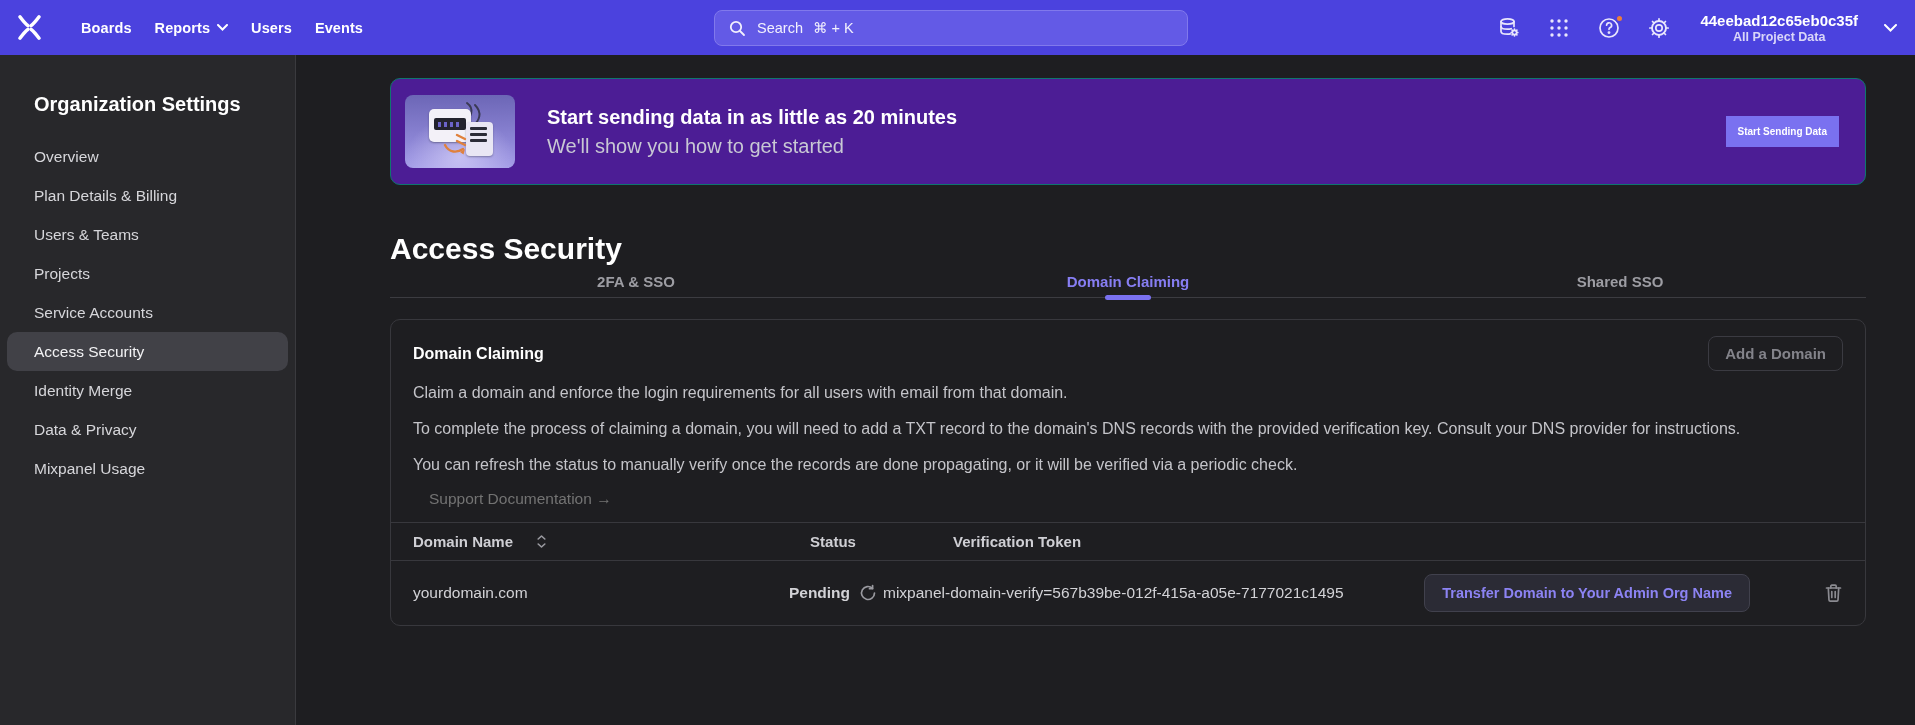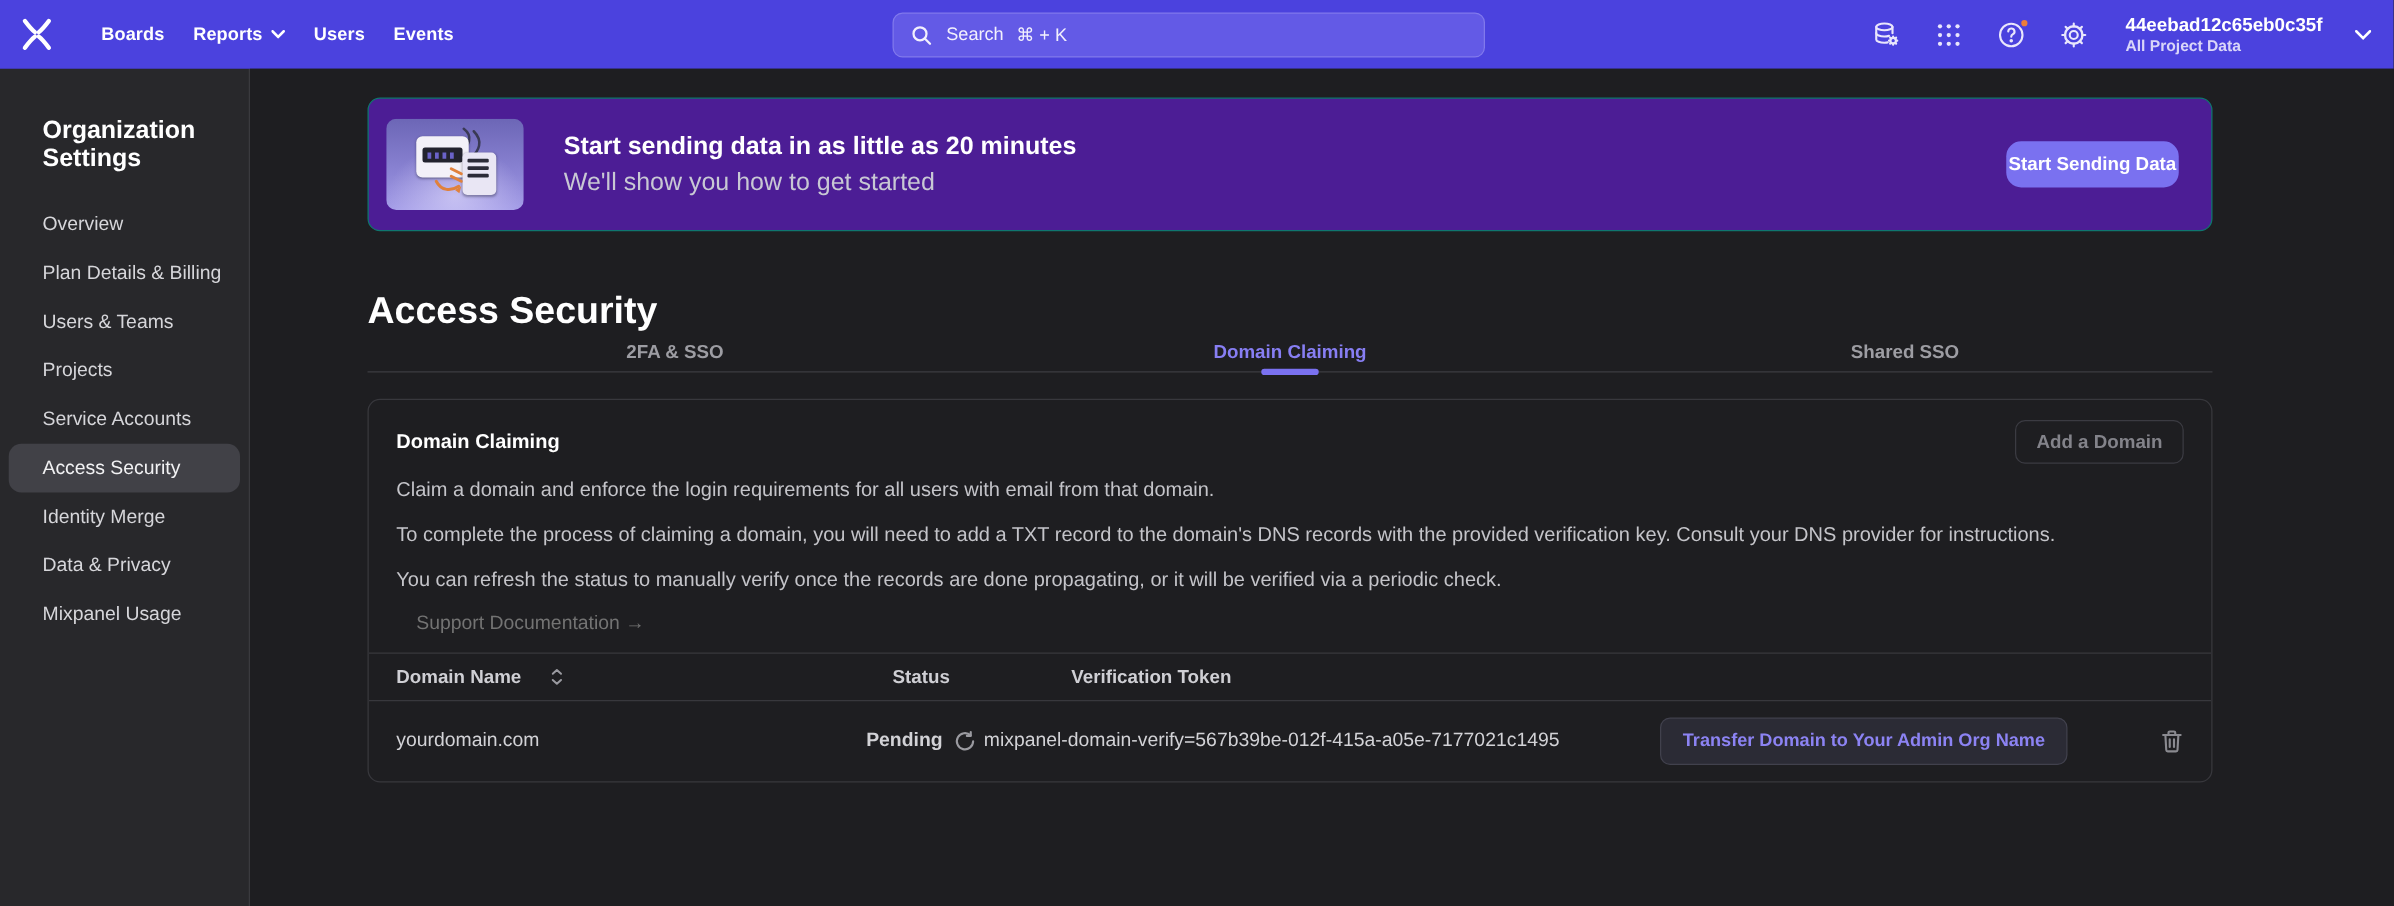--- a/index.html
+++ b/index.html
@@ -18,32 +18,32 @@
   }
   .logo { width:27px; height:27px; margin:0 38px 0 16px; display:flex; align-items:center; justify-content:center; cursor:pointer; }
   .nav-items { display:flex; align-items:center; gap:23px; }
   .nav-item { font-size:14.5px; font-weight:700; letter-spacing:.1px; cursor:pointer; display:flex; align-items:center; gap:7px; }
   .search {
     position:absolute; left:714px; top:10px; width:474px; height:36px;
     background:#635ae6; border:1px solid #8镇79ec; border:1px solid #8179ec; border-radius:8px;
     display:flex; align-items:center; padding:0 14px; gap:11px; cursor:pointer;
   }
   .search-text { font-size:14.5px; color:#f2f0fd; display:flex; gap:10px; }
-  .nav-right { margin-left:auto; display:flex; align-items:center; gap:24px; padding-right:18px; }
+  .nav-right { margin-left:auto; display:flex; align-items:center; gap:24px; padding-right:18px;text-align:center; }
   .nav-icon { width:26px; height:26px; display:flex; align-items:center; justify-content:center; cursor:pointer; position:relative; }
   .badge-dot { position:absolute; top:-1px; right:-2px; width:9px; height:9px; border-radius:50%; background:#ed7d3a; border:2px solid #4b42de; }
   .org-switcher { display:flex; align-items:center; gap:26px; cursor:pointer; margin-left:4px; }
   .org-id { font-size:15px; font-weight:700; line-height:18px; }
   .org-sub { font-size:12.5px; font-weight:700; color:#e6e3fb; opacity:.92; }
 
   
   .page-body { display:flex; height:670px; }
 
   .sidebar {
-    width:200px; background:#28282b; border-right:1px solid #3a3a3e;
+    width:296px; background:#28282b; border-right:1px solid #3a3a3e;
     padding-top:38px; flex-shrink:0;
   }
   .sidebar-title { font-size:20px; font-weight:700; color:#fff; margin:0 0 21px 34px; }
   .side-item {
     height:39px; display:flex; align-items:center;
     margin:0 7px; padding-left:27px; border-radius:10px;
     font-size:15.5px; color:#d6d6da; cursor:pointer;
   }
   .side-item.active { background:#414147; color:#f2f2f4; }
 
@@ -65,21 +65,21 @@
   .dev1 { position:absolute; left:24px; top:14px; width:42px; height:33px; background:#f3f1f8; border-radius:5px; box-shadow:0 1px 2px rgba(20,20,40,.4); }
   .dev1-screen { position:absolute; left:5px; top:9px; width:32px; height:12px; background:#23232e; border-radius:2px; display:flex; align-items:center; gap:3px; padding-left:4px; }
   .dev1-screen i { width:3px; height:5px; background:#6b63c9; display:block; }
   .dev2 { position:absolute; left:61px; top:27px; width:27px; height:34px; background:#e9e6f4; border-radius:4px; box-shadow:0 1px 2px rgba(20,20,40,.35); padding:5px 4px; }
   .dev2 i { display:block; width:17px; height:3px; background:#2b2b38; margin-bottom:3px; border-radius:1px; }
   .wire { position:absolute; left:0; top:0; }
   .banner-title { font-size:20px; font-weight:700; color:#fff; margin-bottom:6px; }
   .banner-sub { font-size:20px; color:#c8c8d4; }
   .btn-primary {
     margin-left:auto; background:#7a71f0; color:#fff; border:none; cursor:pointer;
-    font-family:inherit; font-size:15px; font-weight:700; padding:10px 2px; border-radius:12px;
+    font-family:inherit; font-size:10px; font-weight:700; padding:10px 12px; border-radius:0;
   }
 
   
   .page-title { margin-top:46px; font-size:30px; line-height:36px; font-weight:700; color:#fff; }
   .tabs { display:flex; height:31px; border-bottom:1px solid #3c3c41; position:relative; }
   .tab { flex:1; text-align:center; font-size:15px; font-weight:700; color:#9d9da3; padding-top:6px; cursor:pointer; position:relative; }
   .tab.active { color:#877ef3; }
   .tab.active::after {
     content:""; position:absolute; left:50%; transform:translateX(-50%); bottom:-3px;
     width:46px; height:5px; border-radius:4px; background:#7a71f0;

